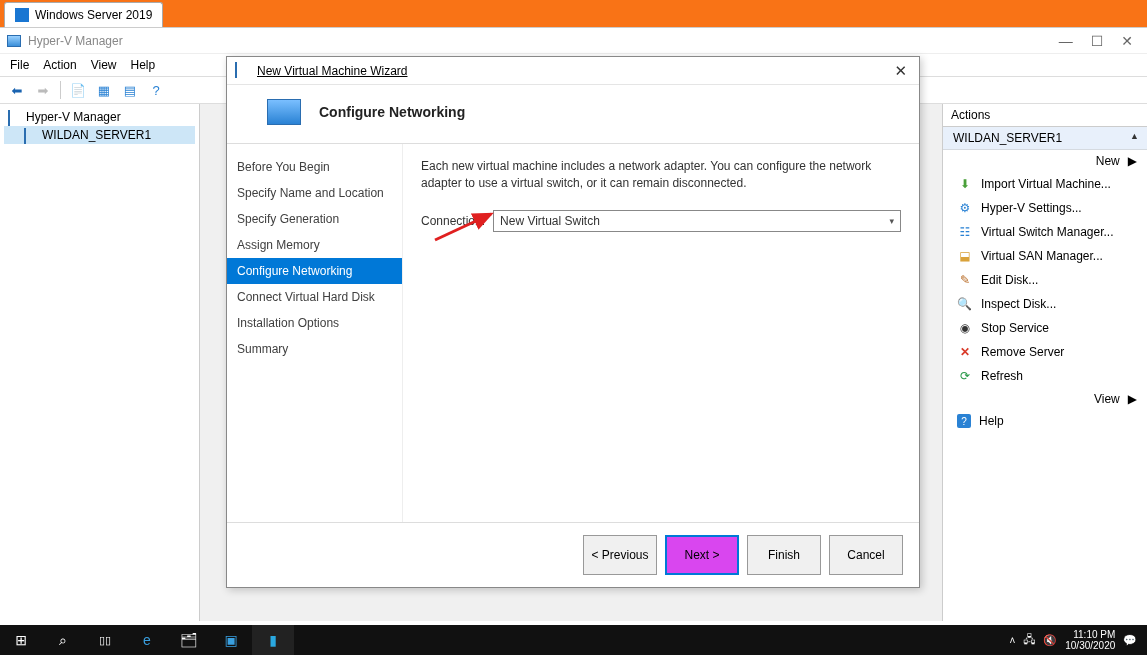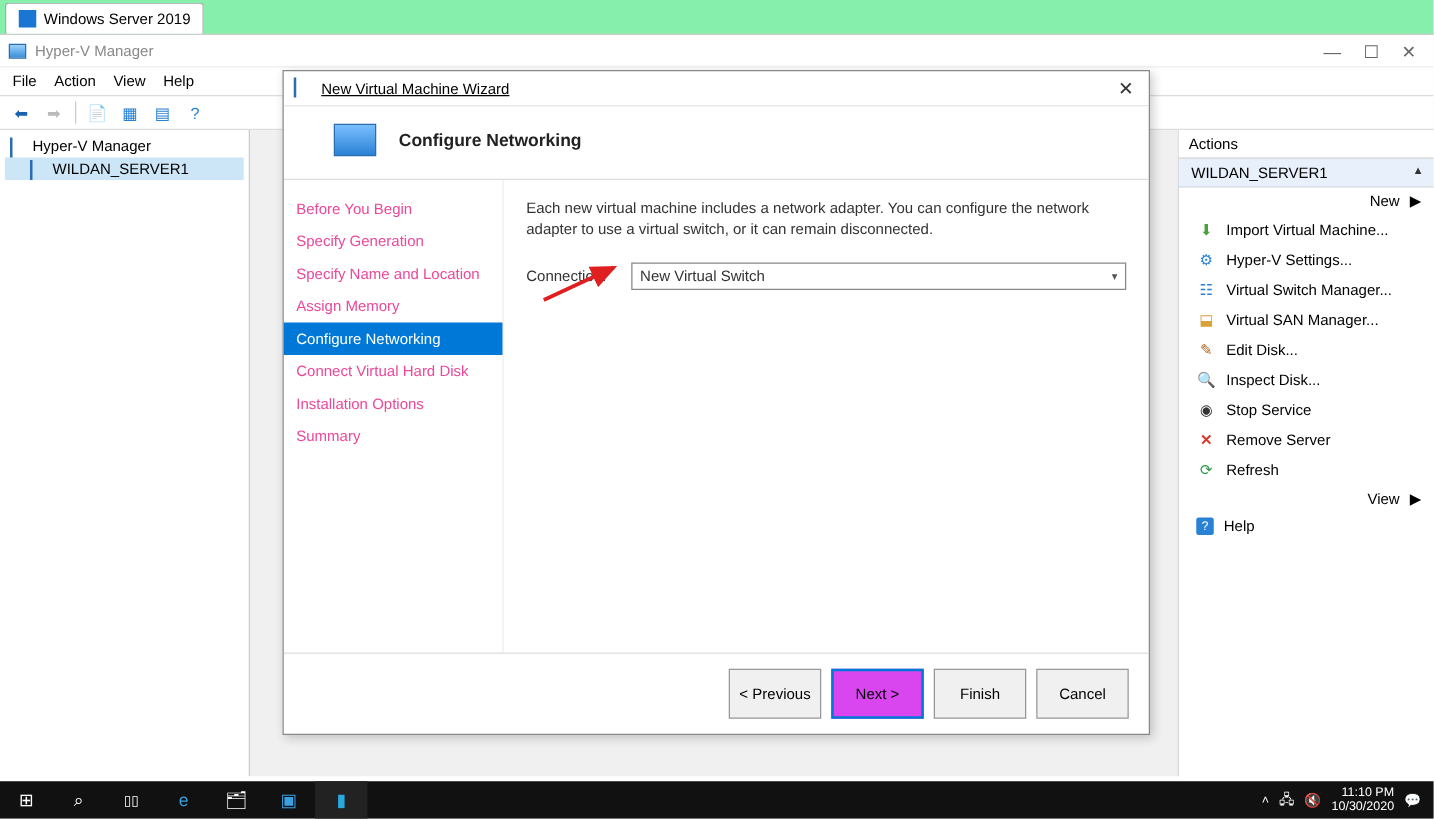--- a/index.html
+++ b/index.html
@@ -1,19 +1,19 @@
 <!DOCTYPE html>
 <html><head>
 <meta charset="utf-8">
 <style>
 * { box-sizing: border-box; margin: 0; padding: 0; font-family: "Segoe UI", Tahoma, sans-serif; }
 body { width: 1147px; height: 655px; background: #fff; overflow: hidden; position: relative; font-size: 12px; }
 
 
-.browser-tab-bar { height: 28px; background: #86efac; border-bottom: 1px solid #ccc; display: flex; align-items: flex-end; padding-left: 4px; }
+.browser-tab-bar { height: 28px; background: #f97316; border-bottom: 1px solid #ccc; display: flex; align-items: flex-end; padding-left: 4px; }
 .browser-tab { display: flex; align-items: center; gap: 6px; padding: 5px 10px; border: 1px solid #aaa; border-bottom: none; background: #fff; border-radius: 3px 3px 0 0; font-size: 12px; }
 .tab-icon { width: 14px; height: 14px; background: #1976d2; }
 
 
 .window-frame { position: absolute; top: 28px; left: 0; right: 0; bottom: 30px; background: #fff; }
 
 
 .hv-titlebar { height: 26px; display: flex; align-items: center; padding: 0 6px; border-bottom: 1px solid #eee; }
 .hv-titlebar .icon { width: 16px; height: 14px; margin-right: 6px; display: inline-flex; align-items: center; justify-content: center; }
 .hv-titlebar .title { flex: 1; color: #888; font-size: 12px; }
@@ -52,28 +52,28 @@
 .wizard-titlebar .wicon { width: 16px; height: 16px; margin-right: 6px; }
 .wizard-titlebar .wtitle { flex: 1; font-size: 12px; text-decoration: underline; }
 .wizard-titlebar .wclose { font-size: 15px; color: #333; padding: 0 4px; cursor: default; }
 
 .wizard-header { display: flex; align-items: center; gap: 18px; padding: 14px 24px 18px 40px; border-bottom: 1px solid #ddd; }
 .wizard-header .hicon { width: 34px; height: 26px; background: linear-gradient(#7abfff,#2a82d4); border: 1px solid #2a6db0; }
 .wizard-header .htext { font-weight: bold; font-size: 14px; color: #222; }
 
 .wizard-body { flex: 1; display: flex; }
 .wizard-nav { width: 176px; border-right: 1px solid #eee; padding: 10px 0; }
-.wizard-nav-item { padding: 6px 10px; font-size: 12px; color: #ec4899; }
+.wizard-nav-item { padding: 6px 10px; font-size: 12px; color: #404040; }
 .wizard-nav-item.active { background: #0078d7; color: #fff; }
 .wizard-nav-item.indent { }
 
 .wizard-content { flex: 1; padding: 14px 18px; font-size: 12px; color: #333; position: relative; }
 .wizard-desc { line-height: 1.4; margin-bottom: 18px; }
 .conn-row { display: flex; align-items: center; gap: 8px; }
-.conn-select { flex: 1; height: 22px; border: 1px solid #888; padding: 2px 6px; font-size: 12px; background: #fff; display: flex; align-items: center; justify-content: space-between; margin-left: 12px; }
+.conn-select { flex: 1; height: 22px; border: 1px solid #888; padding: 2px 6px; font-size: 12px; background: #fff; display: flex; align-items: center; justify-content: space-between; }
 .conn-select .chev { font-size: 9px; color: #555; }
 
 .red-arrow { position: absolute; left: 30px; top: 66px; }
 
 .wizard-buttons { display: flex; justify-content: flex-end; gap: 8px; padding: 12px 16px; border-top: 1px solid #ddd; }
 .wizard-btn { min-width: 74px; height: 40px; border: 1px solid #999; background: #f0f0f0; font-size: 12px; cursor: default; }
 .wizard-btn.primary { border: 2px solid #0078d7; background: #d946ef; }
 
 
 .taskbar { position: absolute; left: 0; right: 0; bottom: 0; height: 30px; background: #111; display: flex; align-items: center; color: #fff; }
@@ -208,22 +208,22 @@
   </div>
 
   <div class="wizard-header">
     <span class="hicon"></span>
     <span class="htext">Configure Networking</span>
   </div>
 
   <div class="wizard-body">
     <div class="wizard-nav">
       <div class="wizard-nav-item">Before You Begin</div>
+      <div class="wizard-nav-item">Specify Name and Location</div>
       <div class="wizard-nav-item">Specify Generation</div>
-      <div class="wizard-nav-item">Specify Name and Location</div>
       <div class="wizard-nav-item">Assign Memory</div>
       <div class="wizard-nav-item active">Configure Networking</div>
       <div class="wizard-nav-item">Connect Virtual Hard Disk</div>
       <div class="wizard-nav-item indent">Installation Options</div>
       <div class="wizard-nav-item">Summary</div>
     </div>
     <div class="wizard-content">
       <div class="wizard-desc">Each new virtual machine includes a network adapter. You can configure the network adapter to use a virtual switch, or it can remain disconnected.</div>
       <div class="conn-row">
         <span>Connection:</span>

